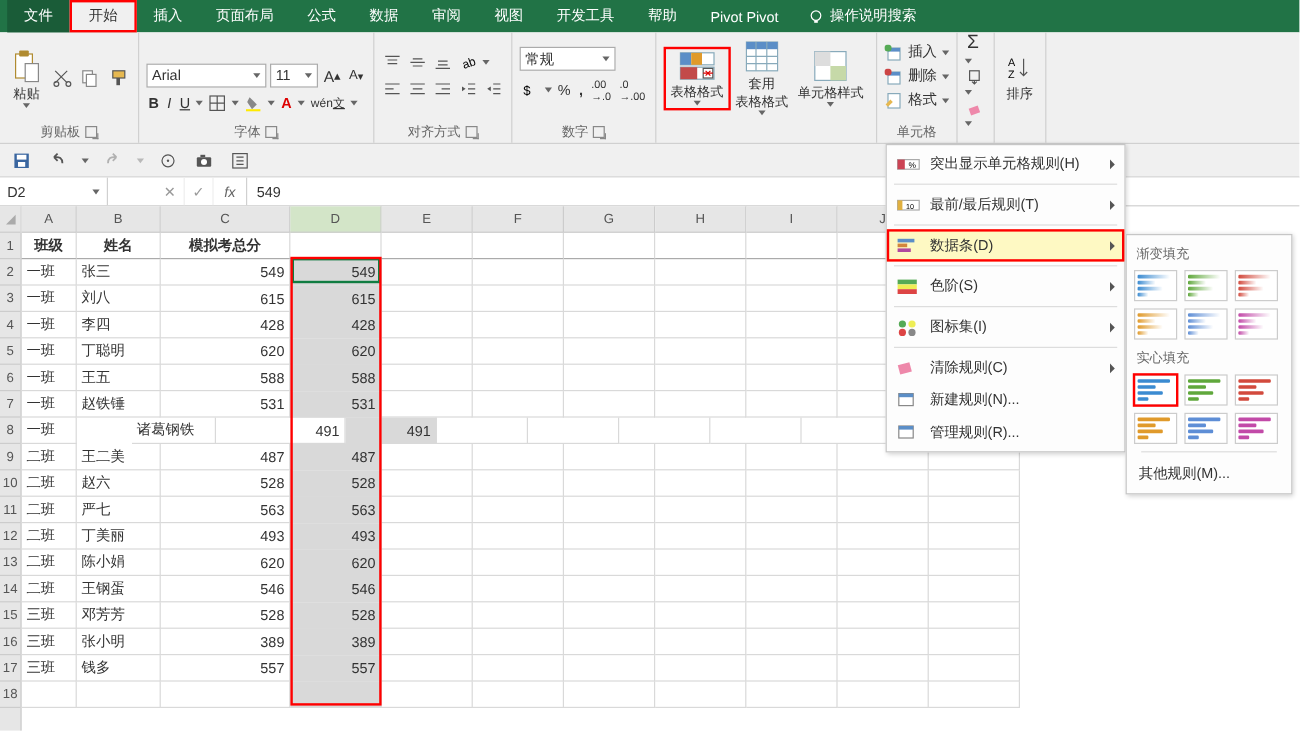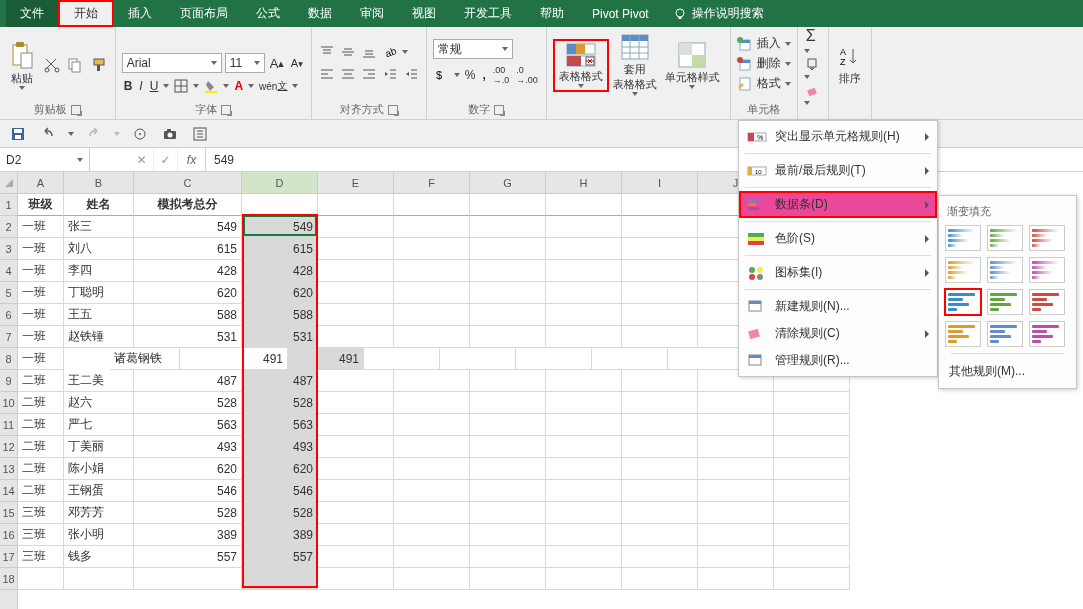--- a/index.html
+++ b/index.html
@@ -54,21 +54,21 @@
 .sel-col { background: #d9d9d9; }
 .sel-marker { position: absolute; border: 2px solid red; top: 42px; left: 224px; width: 76px; height: 374px; pointer-events: none; }
 .active-cell-border{position:absolute;border:2px solid #107c41;top:43px;left:225px;width:74px;height:21px;pointer-events:none;}
 
 .col-A{width:46px;} .col-B{width:70px;} .col-C{width:108px;} .col-D{width:76px;} .col-E,.col-F,.col-G,.col-H,.col-I,.col-J,.col-K{width:76px;}
 
 .menu { position: absolute; top: 120px; left: 738px; width: 200px; background: #fdfdfd; border: 1px solid #c6c6c6; box-shadow: 1px 1px 4px rgba(0,0,0,0.2); padding: 2px 0; }
 .menu-item { display: flex; align-items: center; padding: 5px 8px; font-size: 12px; cursor: pointer; justify-content: space-between;}
 .menu-item .mi-left { display:flex; align-items:center; gap:8px;}
 .menu-item .arrow { width:0;height:0;border-top:4px solid transparent;border-bottom:4px solid transparent;border-left:4px solid #555;}
-.menu-item.active { outline: 2px solid red; outline-offset: -2px; background: #ec4899; }
+.menu-item.active { outline: 2px solid red; outline-offset: -2px; background: #fef9c3; }
 .menu-sep { height: 1px; background: #ddd; margin: 3px 6px; }
 
 .submenu { position: absolute; top: 195px; left: 938px; width: 139px; background: #fdfdfd; border: 1px solid #c6c6c6; box-shadow: 1px 1px 4px rgba(0,0,0,0.2); padding: 6px; }
 .sub-title { font-size: 11px; color: #666; padding: 2px 2px 6px 2px;}
 .swatch-row { display: flex; gap: 6px; margin-bottom: 6px;}
 .swatch { width: 36px; height: 26px; border: 1px solid #ccc; cursor: pointer; position: relative; background: linear-gradient(#fff,#fff); display:flex; flex-direction:column; justify-content:space-around; padding:2px;}
 .bar { height:3px; border-radius:1px;}
 .swatch.active { outline: 2px solid red; outline-offset: -1px;}
 .other-rules { padding: 6px 4px 2px 4px; font-size: 12px; cursor: pointer;}
 .row.header .cell{border-bottom:1px solid #aaa;}
@@ -800,34 +800,34 @@
             <circle cx="13" cy="12" r="3" fill="#888"></circle>
           </svg></span>
         <span>图标集(I)</span>
       </div>
       <span class="arrow"></span>
     </div>
   <div class="menu-sep"></div>
   <div class="menu-item">
       <div class="mi-left">
         <span class="menu-ico"><svg width="16" height="14">
+            <rect x="2" y="4" width="10" height="8" fill="#e8a" transform="rotate(-15 7 8)"></rect>
+          </svg></span>
+        <span>清除规则(C)</span>
+      </div>
+      <span class="arrow"></span>
+    </div>
+  <div class="menu-item">
+      <div class="mi-left">
+        <span class="menu-ico"><svg width="16" height="14">
             <rect x="2" y="2" width="12" height="10" fill="#fff" stroke="#888"></rect>
             <rect x="2" y="2" width="12" height="3" fill="#5b8ec7"></rect>
           </svg></span>
         <span>新建规则(N)...</span>
       </div>
-    </div>
-  <div class="menu-item">
-      <div class="mi-left">
-        <span class="menu-ico"><svg width="16" height="14">
-            <rect x="2" y="4" width="10" height="8" fill="#e8a" transform="rotate(-15 7 8)"></rect>
-          </svg></span>
-        <span>清除规则(C)</span>
-      </div>
-      <span class="arrow"></span>
     </div>
   <div class="menu-item">
       <div class="mi-left">
         <span class="menu-ico"><svg width="16" height="14">
             <rect x="2" y="2" width="12" height="10" fill="#fff" stroke="#888"></rect>
             <rect x="2" y="2" width="12" height="3" fill="#5b8ec7"></rect>
           </svg></span>
         <span>管理规则(R)...</span>
       </div>
     </div>
@@ -870,20 +870,21 @@
           <div class="bar" style="width: 30%; background: linear-gradient(90deg, rgb(94, 142, 214), rgb(255, 255, 255));"></div>
         </div>
         <div class="swatch">
           <div class="bar" style="width: 90%; background: linear-gradient(90deg, rgb(194, 74, 168), rgb(255, 255, 255));"></div>
           <div class="bar" style="width: 50%; background: linear-gradient(90deg, rgb(194, 74, 168), rgb(255, 255, 255));"></div>
           <div class="bar" style="width: 70%; background: linear-gradient(90deg, rgb(194, 74, 168), rgb(255, 255, 255));"></div>
           <div class="bar" style="width: 30%; background: linear-gradient(90deg, rgb(194, 74, 168), rgb(255, 255, 255));"></div>
         </div>
       </div>
     </div>
+  <div class="sub-title">实心填充</div>
   <div id="solid-rows">
       <div class="swatch-row">
         <div class="swatch active">
           <div class="bar" style="width: 90%; background: rgb(59, 139, 209);"></div>
           <div class="bar" style="width: 50%; background: rgb(59, 139, 209);"></div>
           <div class="bar" style="width: 70%; background: rgb(59, 139, 209);"></div>
           <div class="bar" style="width: 30%; background: rgb(59, 139, 209);"></div>
         </div>
         <div class="swatch">
           <div class="bar" style="width: 90%; background: rgb(96, 168, 60);"></div>

